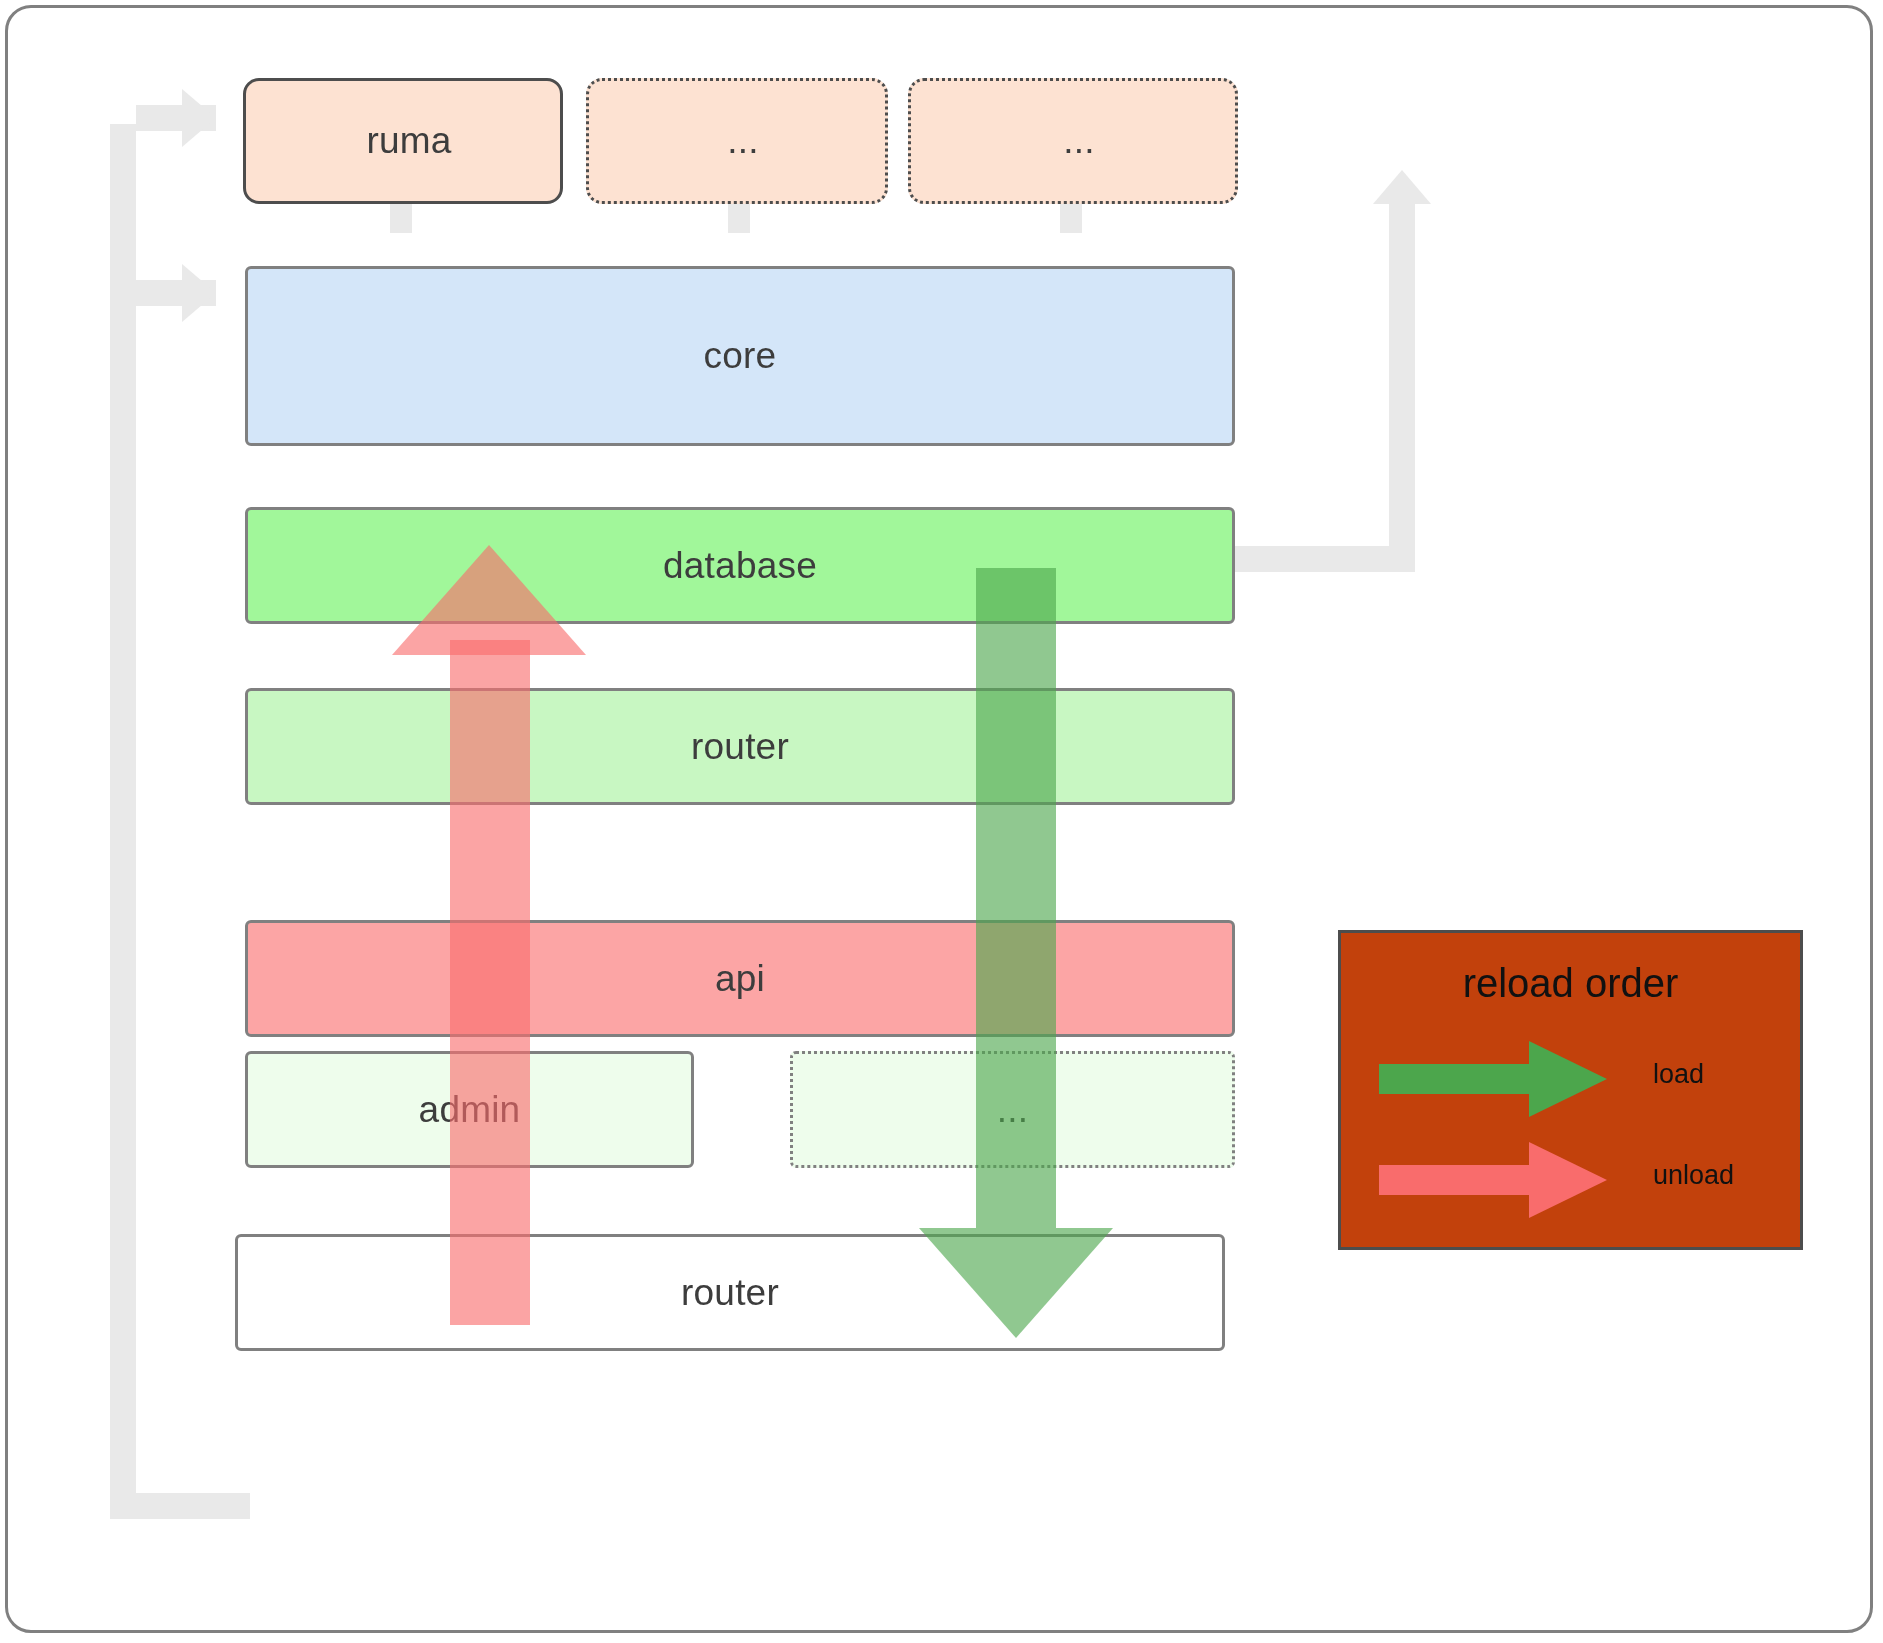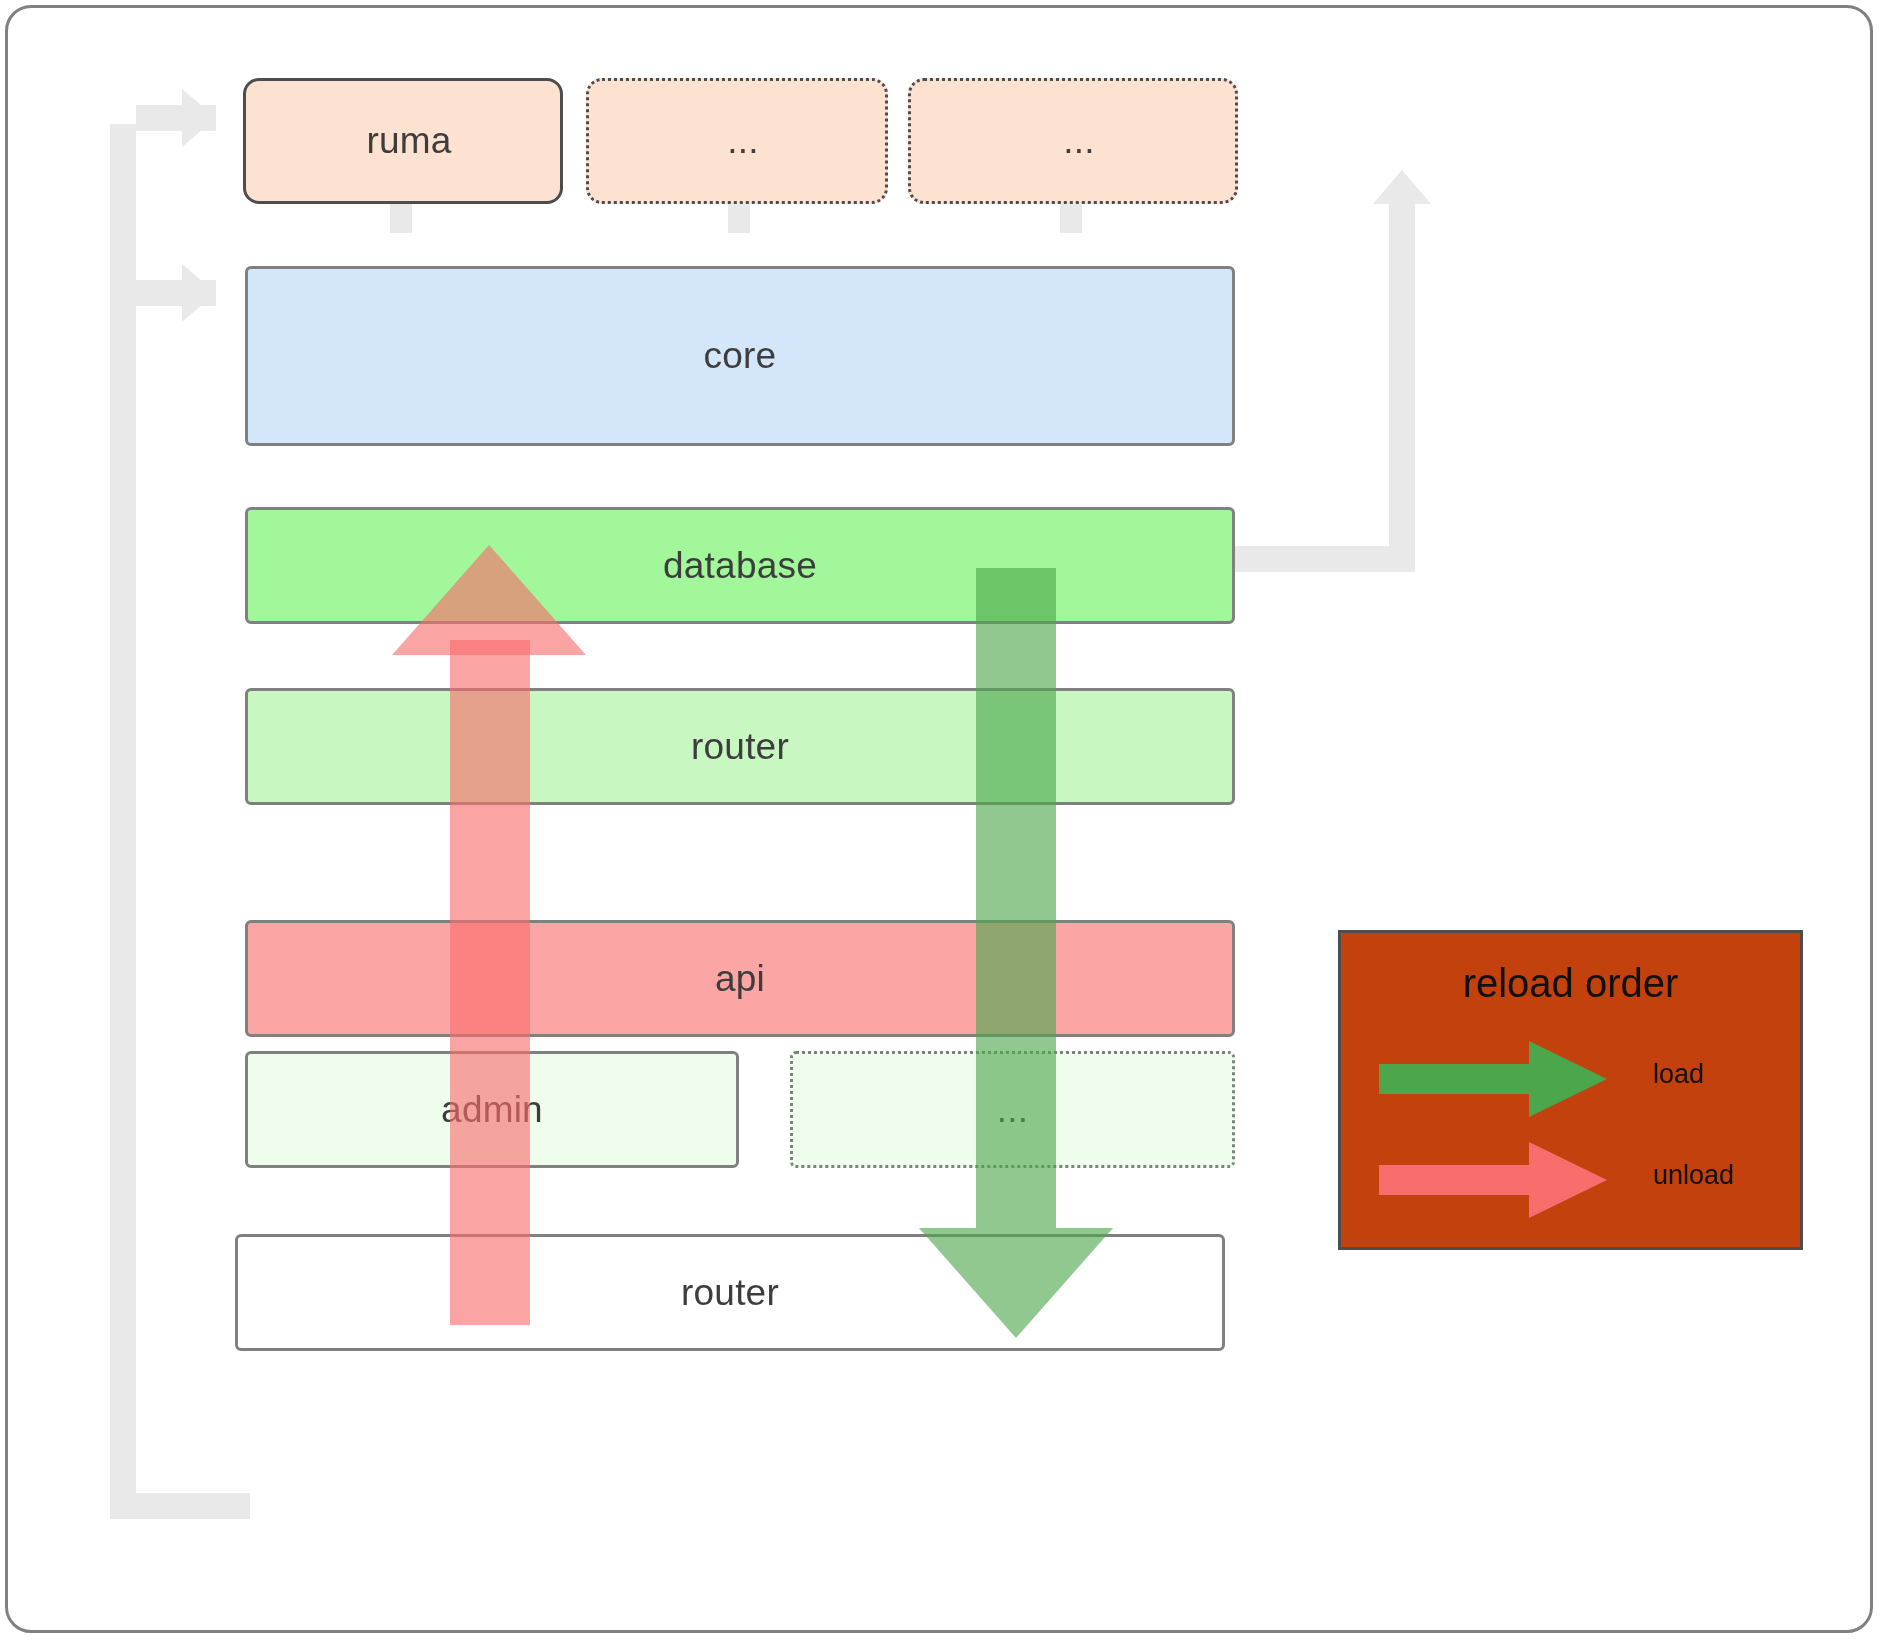--- a/index.html
+++ b/index.html
@@ -175,21 +175,21 @@
   </div>
 
   <div class="node layer" style="left:245px; top:688px; width:990px; height:117px; background:#c8f7c2;">
     <span>router</span>
   </div>
 
   <div class="node layer" style="left:245px; top:920px; width:990px; height:117px; background:#fca5a5;">
     <span>api</span>
   </div>
 
-  <div class="node layer" style="left:245px; top:1051px; width:494px; height:117px; background:#eefdec;text-align:right;">
+  <div class="node layer" style="left:245px; top:1051px; width:449px; height:117px; background:#eefdec;text-align:right;">
     <span>admin</span>
   </div>
 
   <div class="node layer dotted" style="left:790px; top:1051px; width:445px; height:117px; background:#eefdec;">
     <span>...</span>
   </div>
 
   <div class="node layer" style="left:235px; top:1234px; width:990px; height:117px; background:#ffffff;">
     <span>router</span>
   </div>

